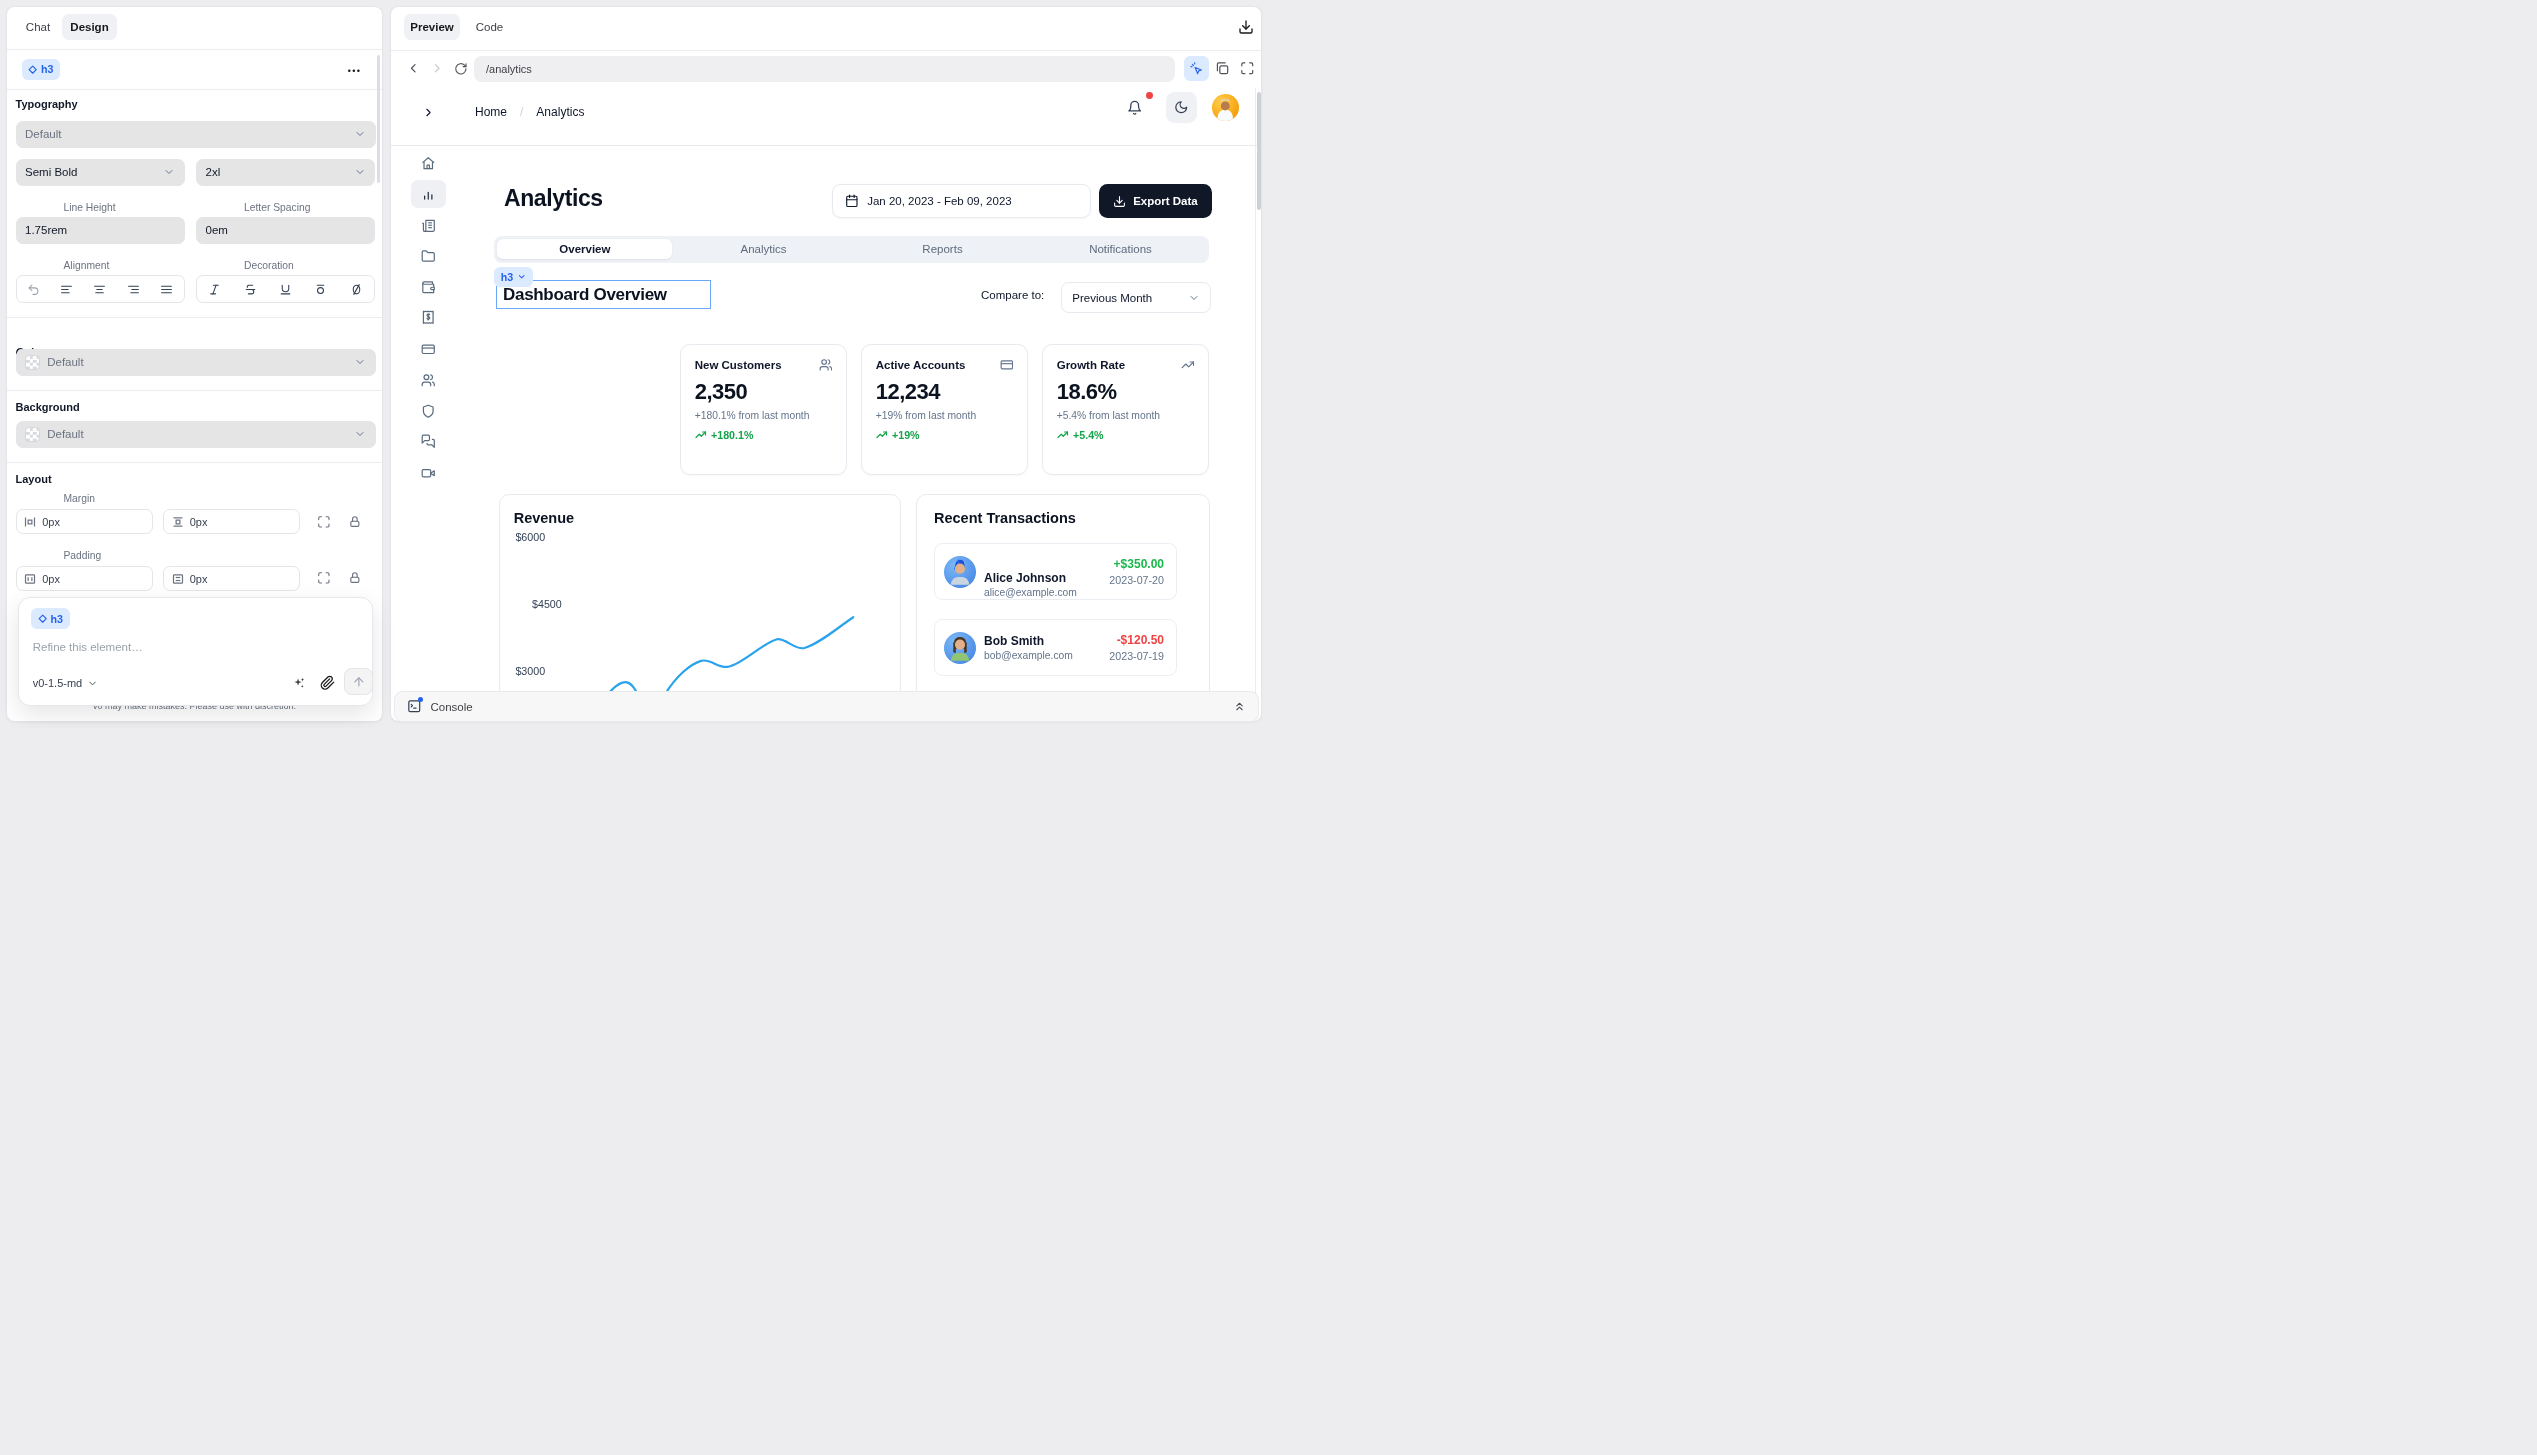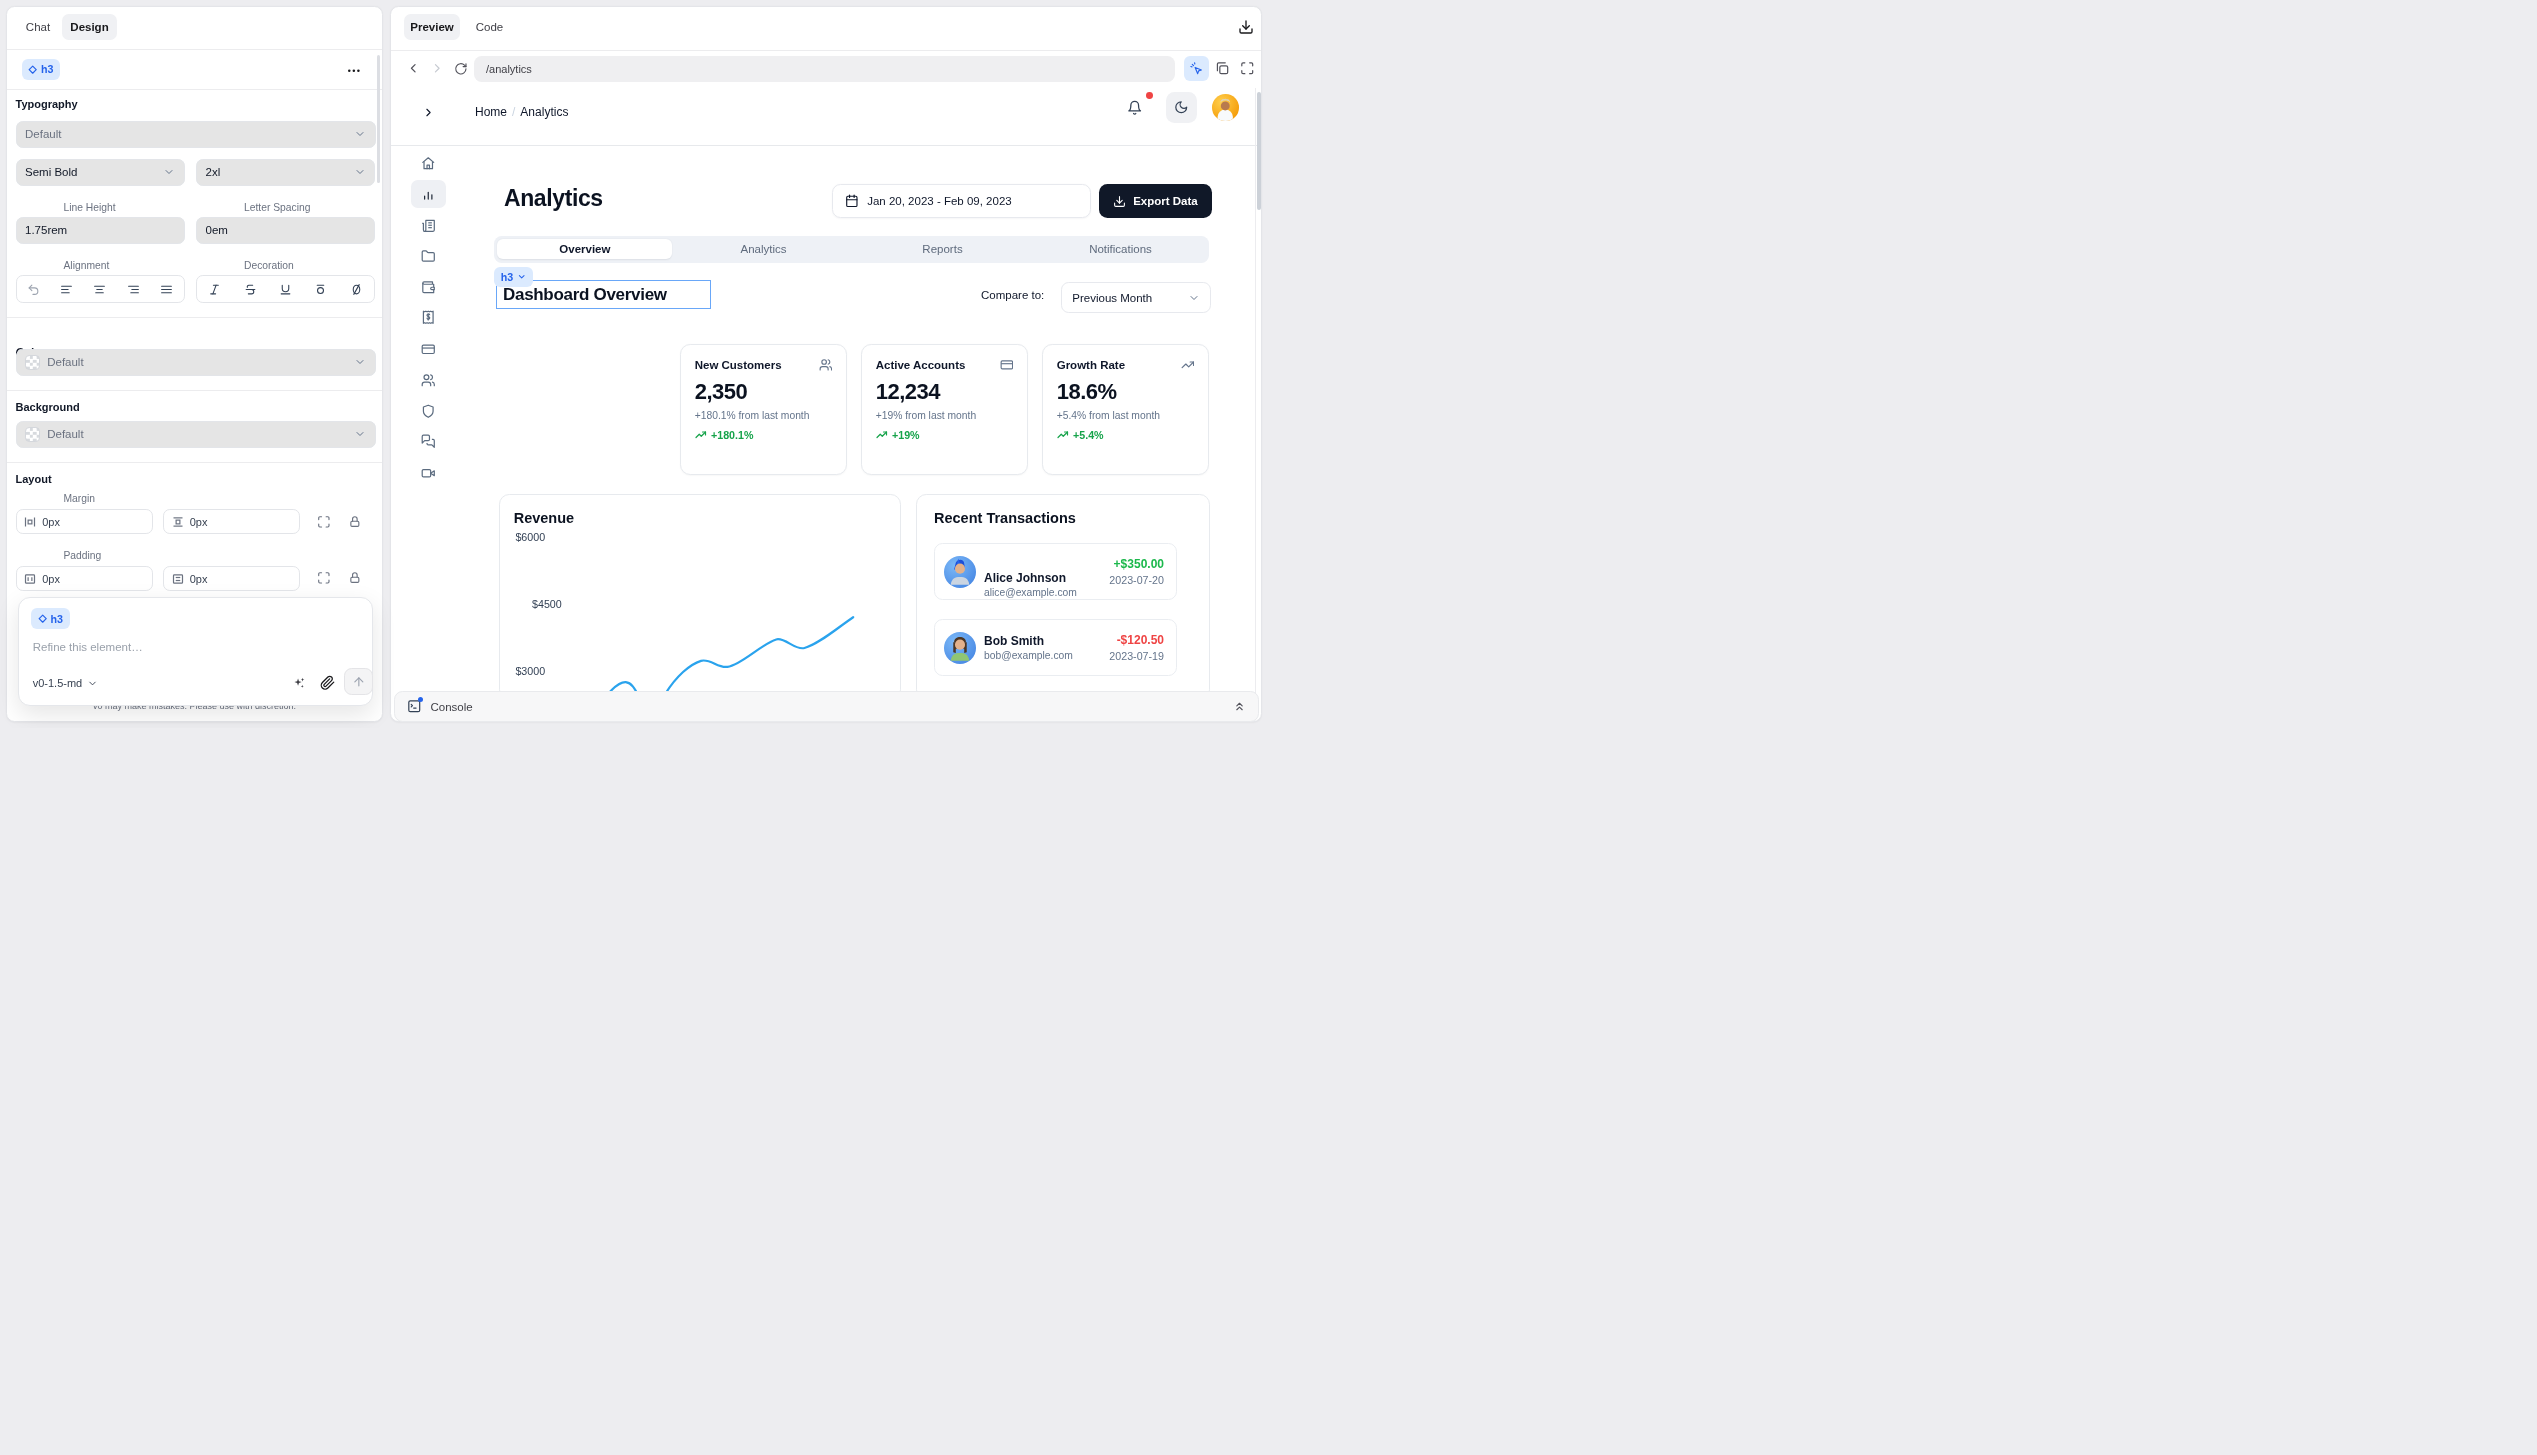--- a/index.html
+++ b/index.html
@@ -311,21 +311,21 @@
   <svg class="abs" style="left:849px;top:54px;color:#52525b;" width="14.5" height="14.5" viewBox="0 0 24 24" fill="none" stroke="currentColor" stroke-width="2" stroke-linecap="round" stroke-linejoin="round">
       <path d="M8 3H5a2 2 0 0 0-2 2v3"></path>
       <path d="M21 8V5a2 2 0 0 0-2-2h-3"></path>
       <path d="M3 16v3a2 2 0 0 0 2 2h3"></path>
       <path d="M16 21h3a2 2 0 0 0 2-2v-3"></path>
     </svg>
 
   <svg class="abs" style="left:31px;top:99px;color:#0f172a;" width="13" height="13" viewBox="0 0 24 24" fill="none" stroke="currentColor" stroke-width="2" stroke-linecap="round" stroke-linejoin="round">
       <path d="M9 18l6-6-6-6"></path>
     </svg>
-  <div class="abs" style="left:84px;top:98px;display:flex;gap:5px;align-items:flex-end;">
+  <div class="abs" style="left:84px;top:98px;display:flex;gap:13px;align-items:flex-end;">
     <span class="crumb">Home</span>
     <span style="color:#cbd5e1;font-size:12px;">/</span>
     <span class="crumb">Analytics</span>
   </div>
   <svg class="abs" style="left:736px;top:93px;color:#334155;" width="15.4" height="15.4" viewBox="0 0 24 24" fill="none" stroke="currentColor" stroke-width="2" stroke-linecap="round" stroke-linejoin="round">
       <path d="M6 8a6 6 0 0 1 12 0c0 7 3 9 3 9H3s3-2 3-9"></path>
       <path d="M10.3 21a1.94 1.94 0 0 0 3.4 0"></path>
     </svg>
   <div class="abs" style="left:755px;top:85px;width:6.8px;height:6.8px;border-radius:50%;background:#ef4444;"></div>
   <div class="moon-chip">

